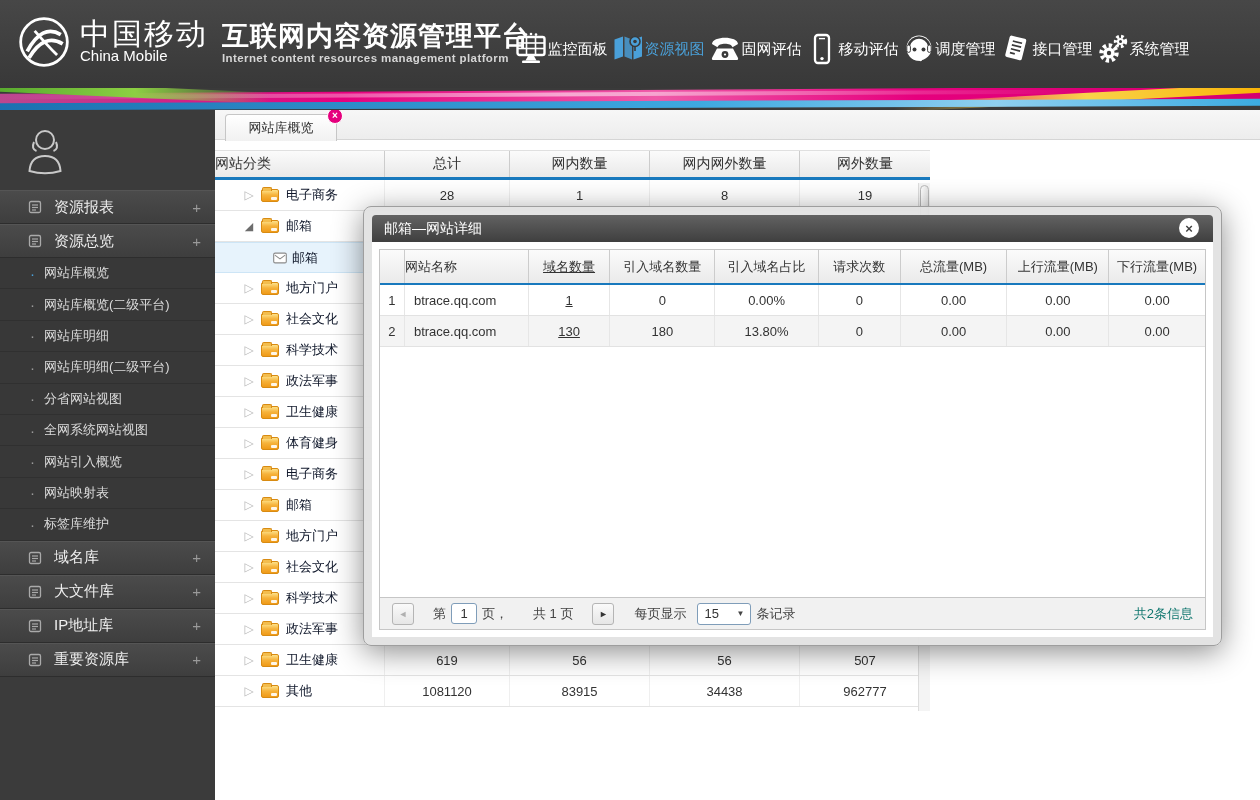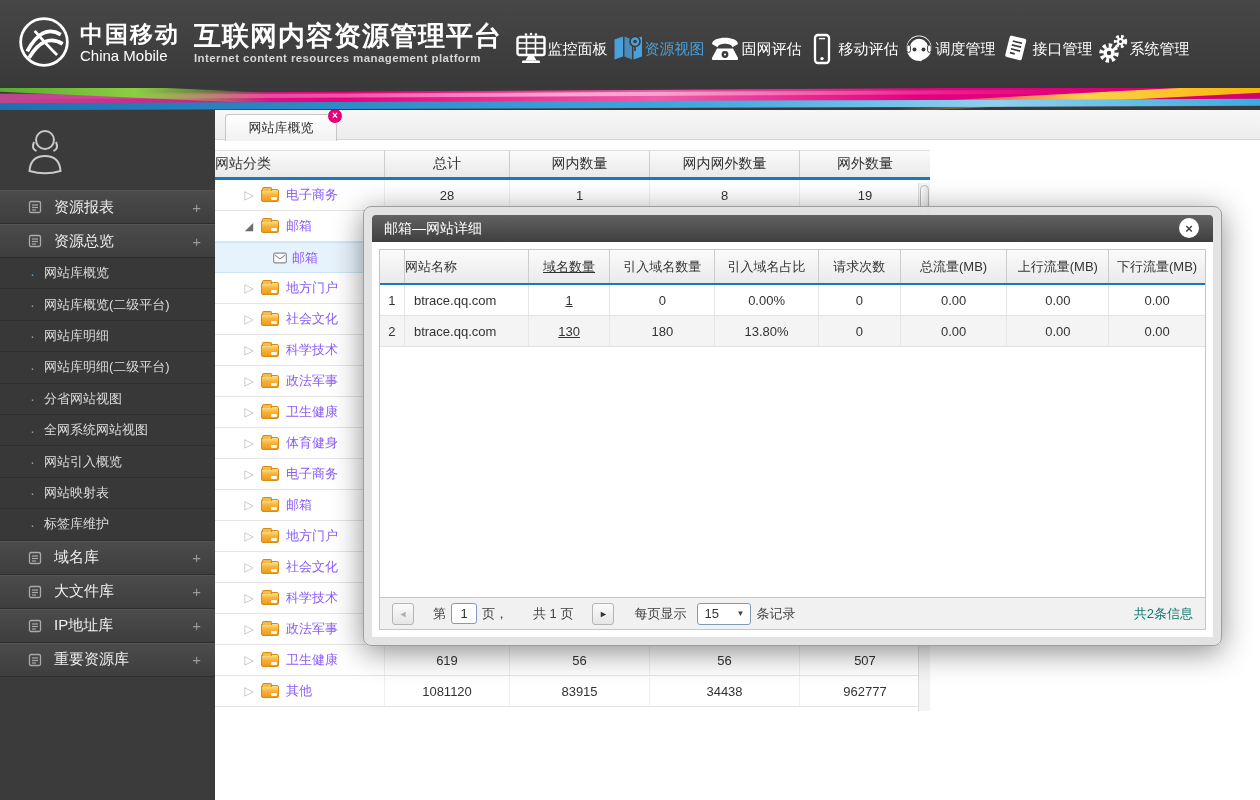--- a/index.html
+++ b/index.html
@@ -6,21 +6,21 @@
   html,body { background:#888; }
   body { font-family:"Liberation Sans","DejaVu Sans",sans-serif; }
   .app { position:relative; width:1260px; height:800px; overflow:hidden; background:#fff; }
 
   
   .topbar { position:absolute; left:0; top:0; width:1260px; height:88px;
             background:linear-gradient(180deg,#474747,#383838); z-index:5; }
   .brand { position:absolute; left:16px; top:14px; display:flex; align-items:center; }
   .brand-mark { width:56px; height:56px; margin-right:8px; }
   .brand-txt { color:#fff; margin-right:14px; }
-  .brand-cn { font-size:23px; font-weight:bold; letter-spacing:2px; line-height:26px; }
+  .brand-cn { font-size:30px; font-weight:normal; letter-spacing:2px; line-height:26px; }
   .brand-en { font-size:15px; line-height:17px; }
   .platform { color:#fff; }
   .platform-title { font-size:27px; font-weight:bold; letter-spacing:1px; line-height:32px; }
   .platform-sub { font-size:11.5px; color:#d6d6d6; font-weight:bold; letter-spacing:0.4px; }
 
   .topnav { position:absolute; left:512px; top:0; height:88px; display:flex; }
   .nav-item { width:97px; height:88px; display:flex; flex-direction:row; align-items:center;
               justify-content:center; color:#fff; cursor:pointer; padding-top:6px; }
   .nav-item .nav-ic { height:38px; display:flex; align-items:flex-end; justify-content:center; }
   .nav-item .nav-label { font-size:15px; margin-top:5px; }
@@ -80,21 +80,21 @@
   .c-v1 { width:125px; } .c-v2 { width:140px; } .c-v3 { width:150px; } .c-v4 { width:130px; border-right:none !important; }
   .tri { width:14px; margin-left:27px; margin-right:5px; color:#b9b9b9; font-size:12px; text-align:center; cursor:pointer; }
   .tri.exp { color:#6d6d6d; font-size:11px; }
   .child-ind { width:14px; margin-left:58px; margin-right:5px; display:flex; justify-content:center; }
   .folder { width:18px; height:13px; position:relative; margin-right:7px;
             background:linear-gradient(180deg,#fde28a,#f6b33c 45%,#ef9a18); border:1px solid #d88b12; border-radius:2px; }
   .folder:before { content:""; position:absolute; left:0px; top:-3px; width:8px; height:3px;
                    background:#f3bd4e; border:1px solid #d88b12; border-bottom:none; border-radius:2px 2px 0 0; }
   .folder:after { content:""; position:absolute; right:1px; bottom:1px; width:6px; height:3px;
                   background:rgba(255,255,255,.9); border-radius:1px; }
-  .glabel { font-size:13px; color:#8b5cf6; }
+  .glabel { font-size:13px; color:#0f172a; }
 
   .vscroll { position:absolute; left:703px; top:33px; width:12px; height:528px; background:#f4f4f4;
              border-left:1px solid #ddd; }
   .vthumb { position:absolute; left:1px; top:2px; width:9px; height:88px; border-radius:5px;
             background:linear-gradient(90deg,#fdfdfd,#e6e6e6); border:1px solid #b9b9b9; cursor:pointer; }
 
   
   .modal { position:absolute; left:363px; top:206px; width:859px; height:440px; z-index:20;
            background:rgba(226,226,226,0.95); border:1px solid #9e9e9e; border-radius:8px; padding:8px;
            box-shadow:0 6px 30px rgba(0,0,0,0.45); }

